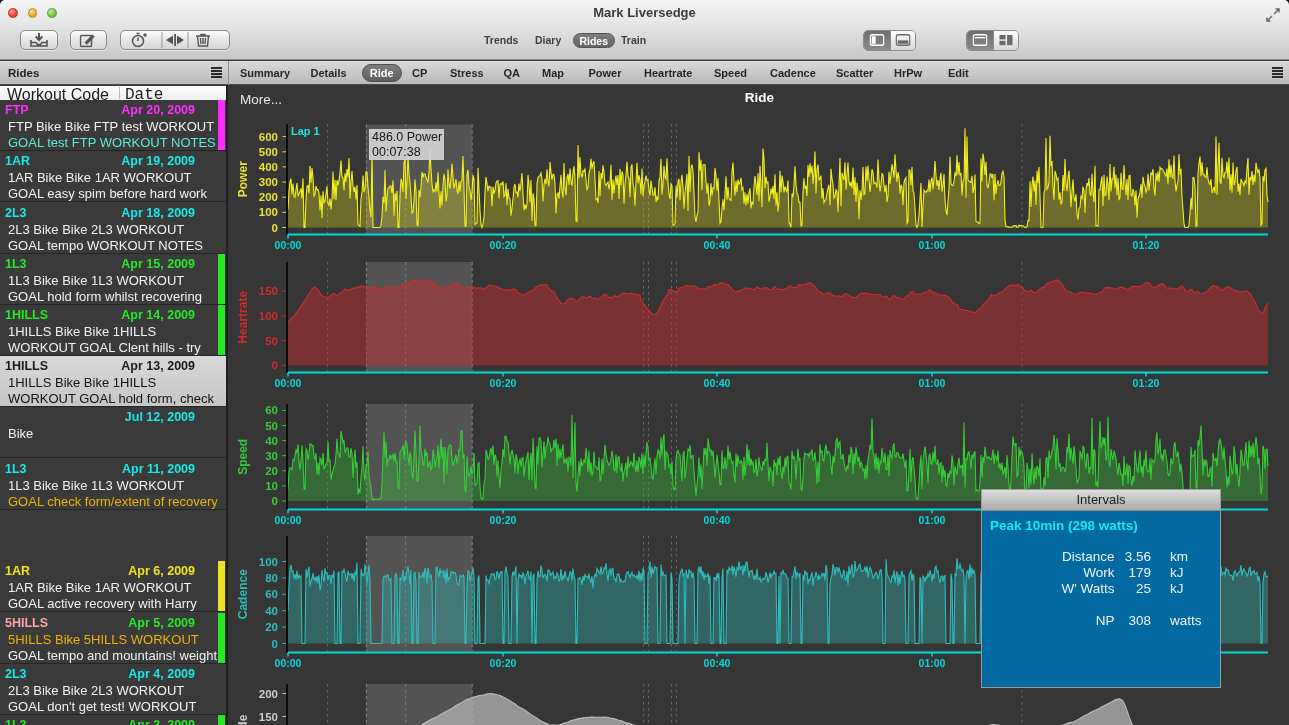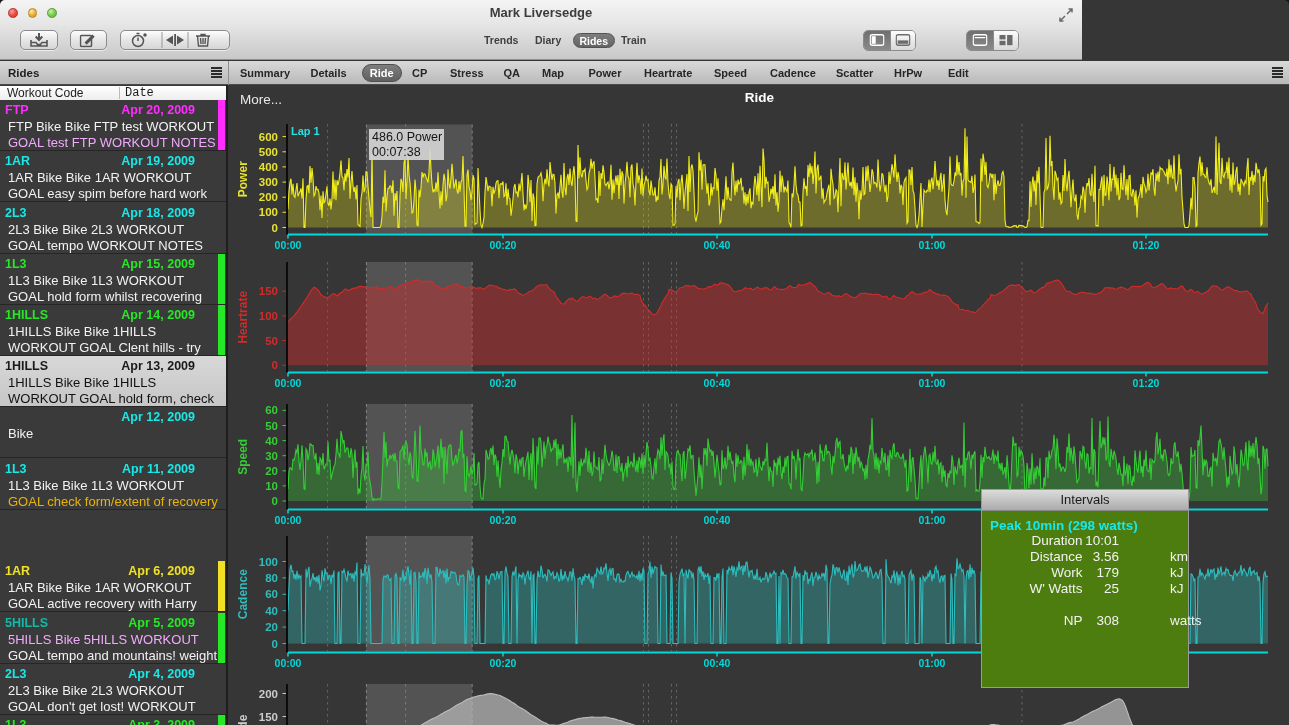--- a/index.html
+++ b/index.html
@@ -1,18 +1,18 @@
 <!DOCTYPE html>
 <html><head><meta charset="utf-8"><style>
 * { margin:0; padding:0; box-sizing:border-box; }
 html,body { width:1289px; height:725px; overflow:hidden; background:#151515;
   font-family:"Liberation Sans",sans-serif; }
 #win { position:absolute; inset:0; border-radius:5px 5px 0 0; overflow:hidden; background:#363636; }
 
-#chrome { position:absolute; left:0; top:0; width:1082px; height:60px;
+#chrome { position:absolute; left:0; top:0; width:1289px; height:60px;
   background:linear-gradient(#f4f4f4,#e6e6e6 40%,#c8c8c8); border-bottom:1px solid #8f8f8f; }
 .tl { position:absolute; top:8.3px; width:9.6px; height:9.6px; border-radius:50%; }
 #title { position:absolute; top:5px; left:0; width:100%; text-align:center; font-size:13px;
   font-weight:bold; color:#3c3c3c; }
 #fsarrows { position:absolute; right:8px; top:7px; color:#666; font-size:13px; }
 .tbtn { position:absolute; top:30px; height:19.5px; border:1px solid #8b8b8b; border-radius:5px;
   background:linear-gradient(#fdfdfd,#e8e8e8 45%,#d6d6d6); box-shadow:0 1px 0 rgba(255,255,255,.6); }
 .tbtn svg { position:absolute; left:50%; top:50%; transform:translate(-50%,-50%); }
 .mtab { position:absolute; top:33.5px; font-size:10.5px; font-weight:bold; color:#3f3f3f; }
 #ridespill { position:absolute; left:573px; top:33px; width:41.5px; height:14.5px; border-radius:7.5px;
@@ -34,42 +34,42 @@
 .ctab { position:absolute; top:5.5px; font-size:11px; font-weight:bold; color:#262626; }
 #ridepill { position:absolute; left:361.5px; top:2.5px; width:40.5px; height:18px; border-radius:9px;
   background:linear-gradient(#7e7e7e,#606060); border:1px solid #4e4e4e; color:#fff; font-weight:bold;
   font-size:11px; text-align:center; line-height:17px; }
 .burger { position:absolute; top:6px; width:11px; height:11px; }
 .burger div { height:1.6px; background:#2a2a2a; margin-bottom:1.4px; }
 
 #side { position:absolute; left:0; top:85px; width:228px; height:640px; background:#3a3a3a; overflow:hidden;
   border-right:2px solid #1f1f1f; }
 #thead { position:absolute; left:0; top:1px; width:226px; height:16px;
-  background:linear-gradient(#ffffff,#ececec); border-bottom:1px solid #a8a8a8; font-size:12px; color:#1c1c1c; }
+  background:linear-gradient(#ffffff,#ececec); border-bottom:1px solid #a8a8a8; font-size:16px; color:#1c1c1c; }
 #thead .c1 { position:absolute; left:7px; top:0px; }
 #thead .c2 { position:absolute; left:125px; top:0px;font-family:Liberation Mono, monospace; }
 #thead .sep { position:absolute; left:119px; top:1px; width:1px; height:12px; background:#bbb; }
 .row { position:absolute; left:0; width:226px; border-bottom:1px solid #262626; font-size:12.5px; }
 .row.sel { background:linear-gradient(#d8d8d8,#c6c6c6); }
 .row .l1 { position:absolute; left:5px; right:31px; top:3px; height:13px; font-weight:bold; }
 .row .code { float:left; }
 .row .date { float:right; }
 .row .dsc { position:absolute; left:8px; top:19px; white-space:nowrap; font-size:13px; }
 .row .dsc + .dsc { top:35px; }
 .row .bar { position:absolute; right:1px; top:0; width:7px; height:100%; }
 
 #pane { position:absolute; left:230px; top:85px; width:1059px; height:640px; background:#363636; }
 #more { position:absolute; left:10px; top:7px; color:#e8e8e8; font-size:13.5px; }
 #ridehdr { position:absolute; left:0; width:100%; top:5px; text-align:center; color:#fff; font-weight:bold; font-size:13.5px; }
 
 #tip { position:absolute; left:369px; top:128.5px; width:75px; height:31px; background:rgba(212,212,212,0.92);
   color:#151515; font-size:12.5px; line-height:15px; padding:1.5px 0 0 3px; white-space:nowrap; }
 
-#pop { position:absolute; left:981px; top:489px; width:208px; height:199px; border:1px solid #9b9b9b;
-  background:#4d7c0f; }
+#pop { position:absolute; left:981px; top:489px; width:240px; height:199px; border:1px solid #9b9b9b;
+  background:#0369a1; }
 #pop .cap { height:21px; background:linear-gradient(#dcdcdc,#ababab); border-bottom:1px solid #8a8a8a;
   text-align:center; font-size:13px; color:#1a1a1a; line-height:20px; }
 #pop .peak { position:absolute; left:8px; top:28px; color:#19e8e8; font-weight:bold; font-size:13.5px; }
 #pop .ir { position:absolute; height:16px; font-size:13.5px; color:#f2f2f2; }
 #pop .lab { position:absolute; right:105.5px; top:0; white-space:nowrap; }
 #pop .val { position:absolute; right:69px; top:0; }
 #pop .unit { position:absolute; left:188px; top:0; }
 </style></head>
 <body>
 <div id="win">
@@ -195,21 +195,21 @@
         <span class="sep"></span>
         <span class="c2">Date</span>
       </div>
   <div style="position:absolute;left:0;top:15px;width:226px;height:625px;background:#3a3a3a"></div>
   <div class="row" style="top:15px;height:50.5px">
         <div class="l1">
           <span class="code" style="color:#ff2dff">FTP</span>
           <span class="date" style="color:#ff2dff">Apr 20, 2009</span>
         </div>
         <div class="dsc" style="color:#f2f2f2">FTP Bike Bike FTP test WORKOUT</div>
-        <div class="dsc" style="color:#f0abfc">GOAL test FTP  WORKOUT NOTES</div>
+        <div class="dsc" style="color:#5eead4">GOAL test FTP  WORKOUT NOTES</div>
         <div class="bar" style="background:#ff2dff"></div>
       </div>
 <div class="row" style="top:66px;height:50.5px">
         <div class="l1">
           <span class="code" style="color:#19e8e8">1AR</span>
           <span class="date" style="color:#19e8e8">Apr 19, 2009</span>
         </div>
         <div class="dsc" style="color:#f2f2f2">1AR Bike Bike 1AR WORKOUT</div>
         <div class="dsc" style="color:#f2f2f2">GOAL easy spim before hard work</div>
       </div>
@@ -243,21 +243,21 @@
         <div class="l1">
           <span class="code" style="color:#1a1a1a">1HILLS</span>
           <span class="date" style="color:#1a1a1a">Apr 13, 2009</span>
         </div>
         <div class="dsc" style="color:#111">1HILLS Bike Bike 1HILLS</div>
         <div class="dsc" style="color:#111">WORKOUT GOAL hold form, check</div>
       </div>
 <div class="row" style="top:322px;height:50.5px">
         <div class="l1">
           <span class="code" style="color:#19e8e8"></span>
-          <span class="date" style="color:#19e8e8">Apr 12, 2009</span>
+          <span class="date" style="color:#19e8e8">Jul 12, 2009</span>
         </div>
         <div class="dsc" style="color:#f2f2f2">Bike</div>
         <div class="dsc" style="color:#f2f2f2"></div>
       </div>
 <div class="row" style="top:374px;height:50.5px">
         <div class="l1">
           <span class="code" style="color:#19e8e8">1L3</span>
           <span class="date" style="color:#19e8e8">Apr 11, 2009</span>
         </div>
         <div class="dsc" style="color:#f2f2f2">1L3 Bike Bike 1L3 WORKOUT</div>
@@ -267,34 +267,34 @@
         <div class="l1">
           <span class="code" style="color:#f0e222">1AR</span>
           <span class="date" style="color:#f0e222">Apr 6, 2009</span>
         </div>
         <div class="dsc" style="color:#f2f2f2">1AR Bike Bike 1AR WORKOUT</div>
         <div class="dsc" style="color:#f2f2f2">GOAL active recovery with Harry</div>
         <div class="bar" style="background:#f0e222"></div>
       </div>
 <div class="row" style="top:528px;height:50.5px">
         <div class="l1">
-          <span class="code" style="color:#14b8a6">5HILLS</span>
+          <span class="code" style="color:#fca5a5">5HILLS</span>
           <span class="date" style="color:#27e827">Apr 5, 2009</span>
         </div>
-        <div class="dsc" style="color:#f0abfc">5HILLS Bike 5HILLS WORKOUT</div>
+        <div class="dsc" style="color:#eab308">5HILLS Bike 5HILLS WORKOUT</div>
         <div class="dsc" style="color:#f2f2f2">GOAL tempo and mountains! weight</div>
         <div class="bar" style="background:#27e827"></div>
       </div>
 <div class="row" style="top:579px;height:50.5px">
         <div class="l1">
           <span class="code" style="color:#19e8e8">2L3</span>
           <span class="date" style="color:#19e8e8">Apr 4, 2009</span>
         </div>
         <div class="dsc" style="color:#f2f2f2">2L3 Bike Bike 2L3 WORKOUT</div>
-        <div class="dsc" style="color:#f2f2f2">GOAL don't get lost! WORKOUT</div>
+        <div class="dsc" style="color:#f2f2f2">GOAL don't get test! WORKOUT</div>
       </div>
 <div class="row" style="top:630px;height:50.5px">
         <div class="l1">
           <span class="code" style="color:#27e827">1L3</span>
           <span class="date" style="color:#27e827">Apr 3, 2009</span>
         </div>
         <div class="dsc" style="color:#f2f2f2"></div>
         <div class="bar" style="background:#27e827"></div>
       </div>
 </div>
@@ -477,24 +477,20 @@
 <line x1="282.5" y1="693.5" x2="287" y2="693.5" stroke="#cccccc" stroke-width="1"></line>
 <line x1="287" y1="684" x2="287" y2="725" stroke="#0c0c0c" stroke-width="2"></line>
 <text x="247" y="737" fill="#cccccc" font-size="12" font-weight="bold" text-anchor="middle" transform="rotate(-90 247 737)">Altitude</text>
 </svg>
 
 <div id="tip">486.0 Power<br>00:07:38</div>
 
 <div id="pop">
   <div class="cap">Intervals</div>
   <div class="peak">Peak 10min (298 watts)</div>
-  <div class="ir" style="top:43px;left:0;width:100%">
-        <span class="lab">Duration</span>
-        <span class="val">10:01</span>
-      </div>
   <div class="ir" style="top:59px;left:0;width:100%">
         <span class="lab">Distance</span>
         <span class="val">3.56</span>
         <span class="unit">km</span>
       </div>
   <div class="ir" style="top:75px;left:0;width:100%">
         <span class="lab">Work</span>
         <span class="val">179</span>
         <span class="unit">kJ</span>
       </div>

